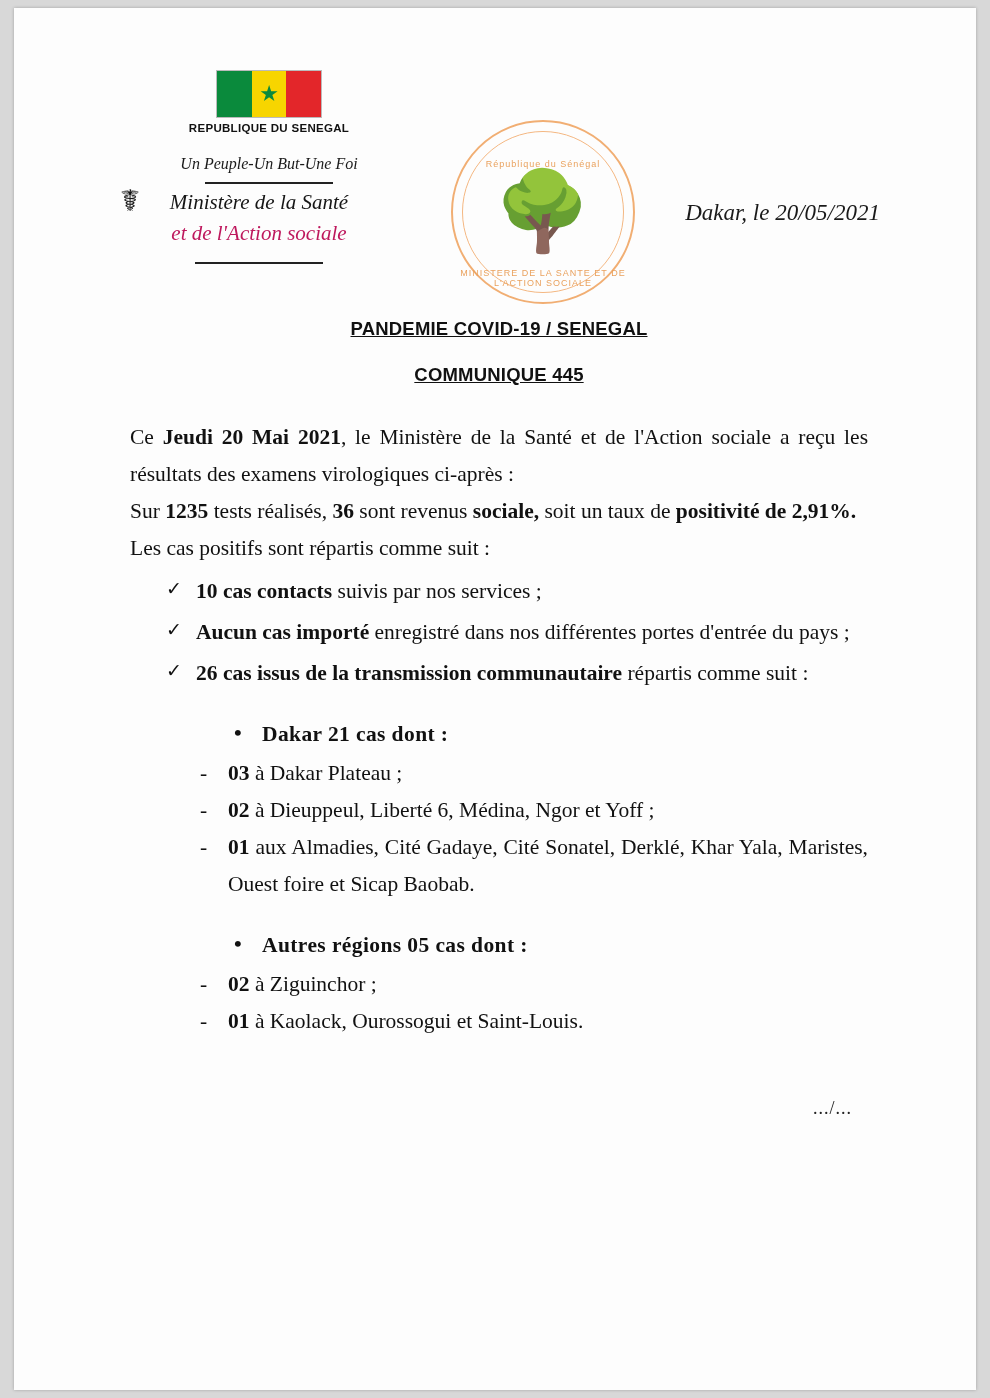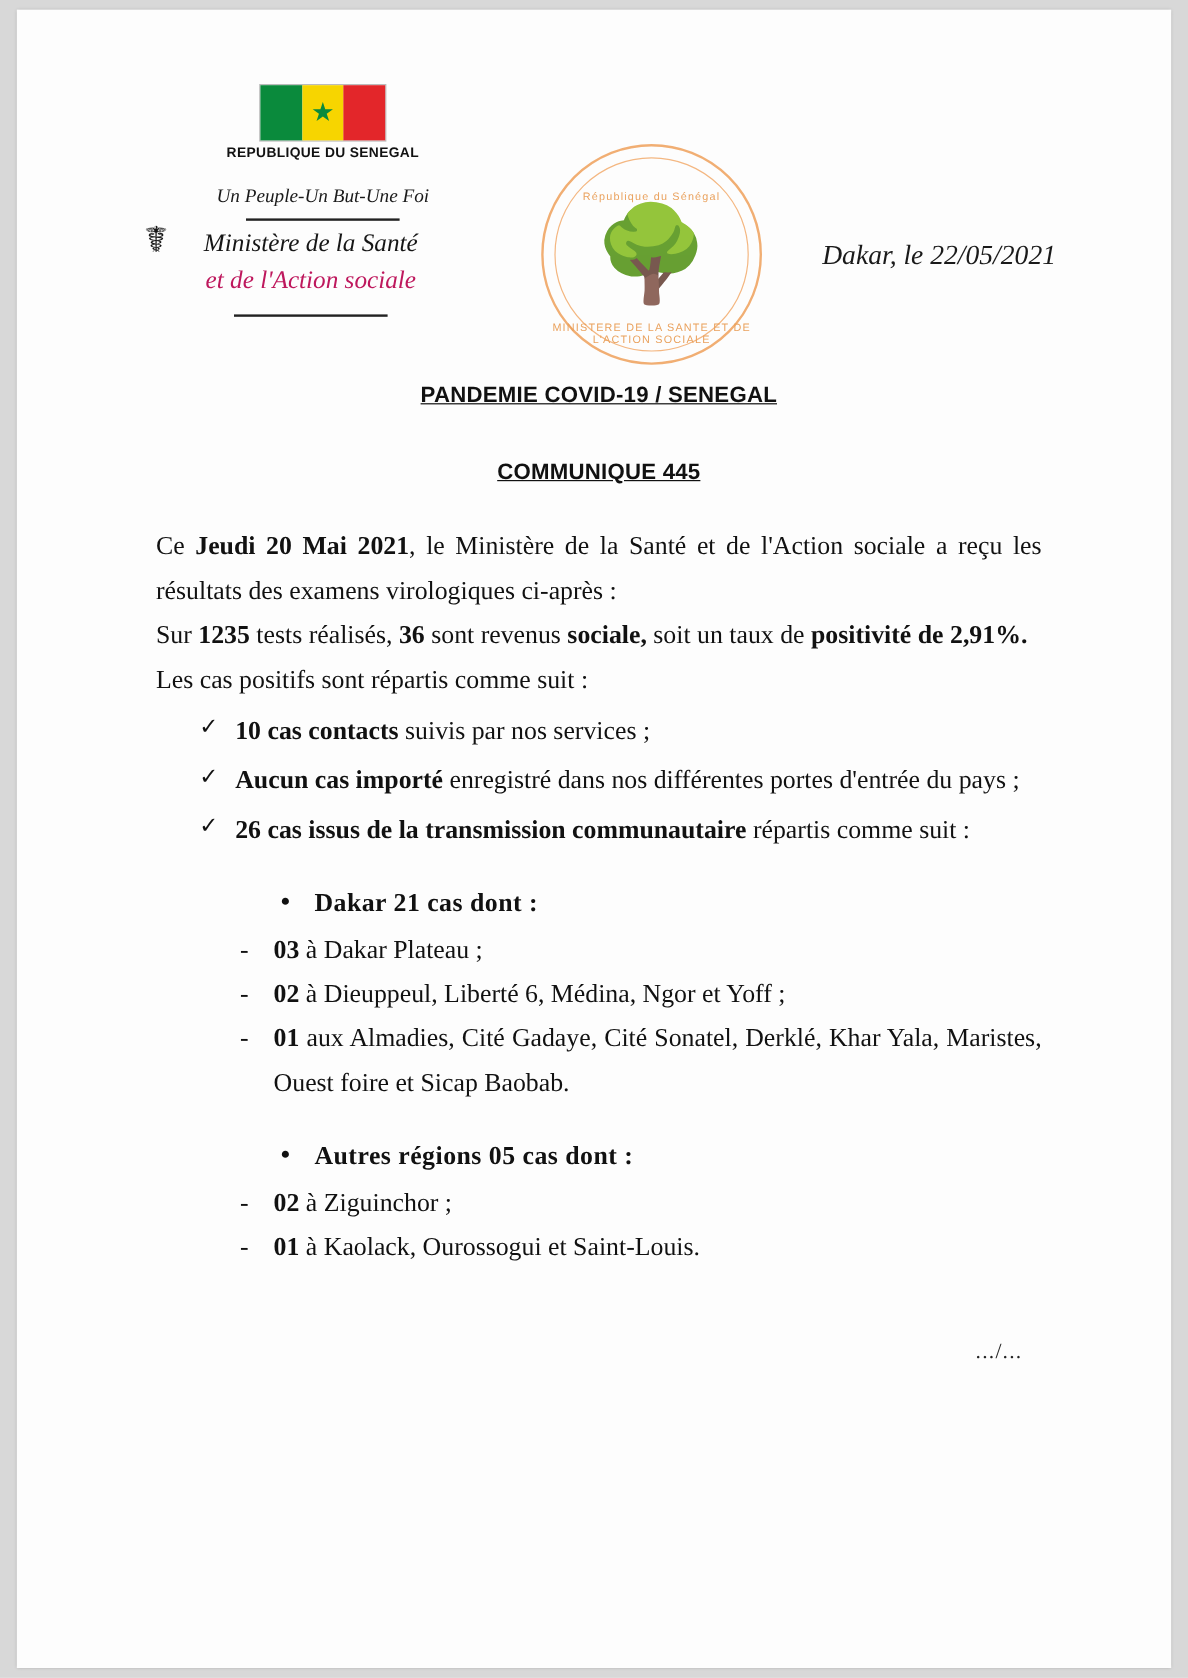--- a/index.html
+++ b/index.html
@@ -162,21 +162,21 @@
   .title1, .title2 {
     text-align: center;
     font-family: "Liberation Sans", sans-serif;
     font-weight: bold;
     font-size: 18.5px;
     color: #111;
     text-decoration: underline;
     letter-spacing: 0.2px;
   }
   .title1 { margin-top: 10px; }
-  .title2 { margin-top: 42px; }
+  .title2 { margin-top: 24px; }
 
   p.para {
     font-size: 21.5px;
     line-height: 1.72;
     color: #111;
     margin: 0;
     text-align: justify;
   }
   p.first { margin-top: 33px; text-indent: 0; }
   b { font-weight: bold; }
@@ -276,21 +276,21 @@
       <div class="line2">et de l'Action sociale</div>
       <div class="rule"></div>
     </div>
 
     <div class="seal">
       <div class="seal-top">République du Sénégal</div>
       <div class="tree">🌳</div>
       <div class="seal-bottom">MINISTERE DE LA SANTE ET DE L'ACTION SOCIALE</div>
     </div>
 
-    <div class="dateline">Dakar, le 22/05/2021</div>
+    <div class="dateline">Dakar, le 20/05/2021</div>
   </div>
 
   <div class="content">
 
     <div class="title1">PANDEMIE COVID-19 / SENEGAL</div>
     <div class="title2">COMMUNIQUE 445</div>
 
     <p class="para first">
       <span>Ce </span><b>Jeudi 20 Mai 2021</b><span>, le Ministère de la Santé et de l'Action sociale a reçu les résultats des examens virologiques ci-après :</span>
     </p>

